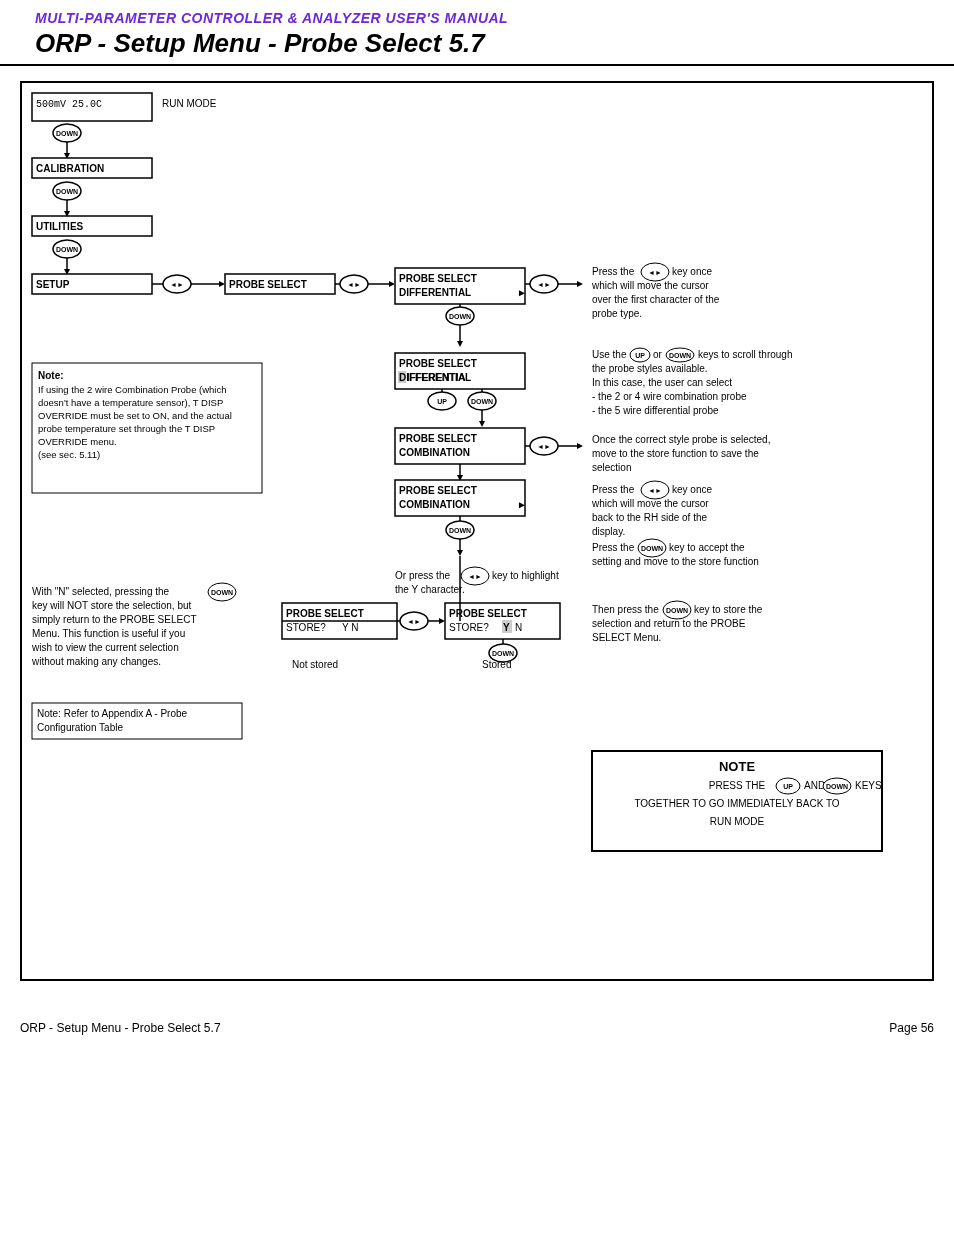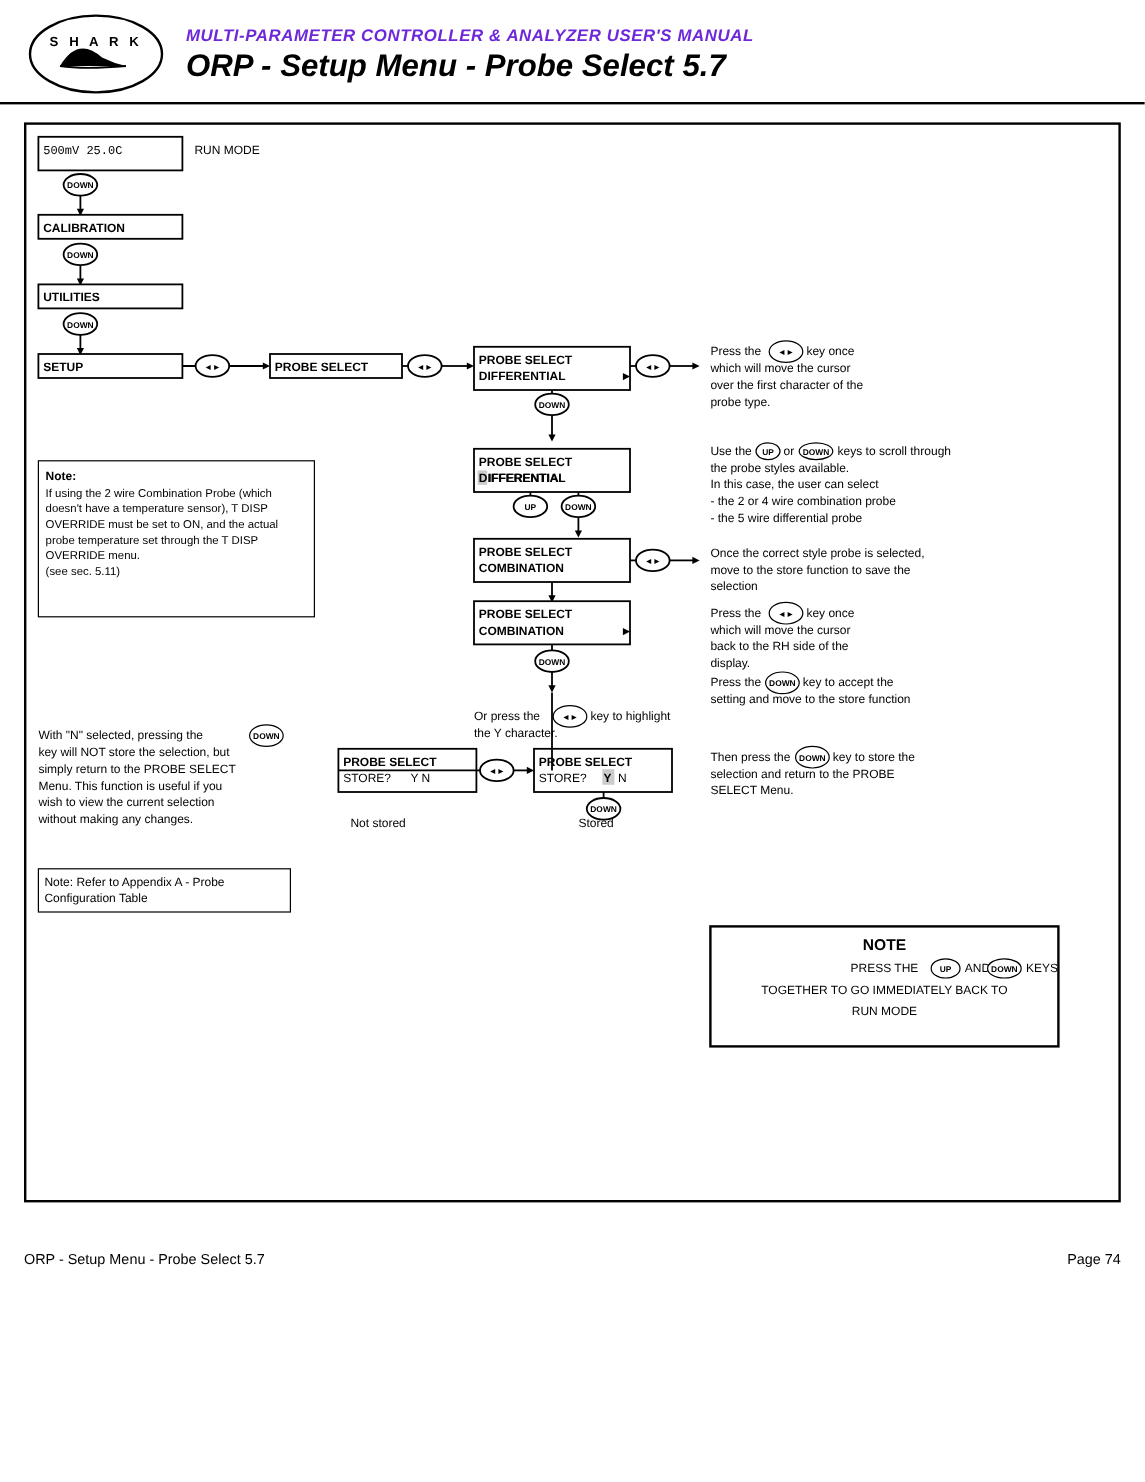--- a/index.html
+++ b/index.html
@@ -67,29 +67,20 @@
       justify-content: space-between;
       padding: 10px 20px;
       font-size: 12px;
       margin-top: 15px;
     }
   </style>
 </head>
 <body>
 
 <div class="header">
-  <div class="logo-area">
-    <svg class="logo-svg" viewBox="0 0 120 70" xmlns="http://www.w3.org/2000/svg">
-      <ellipse cx="60" cy="35" rx="55" ry="32" fill="none" stroke="#000" stroke-width="2"></ellipse>
-      <text x="60" y="28" text-anchor="middle" font-size="11" font-weight="bold" font-family="Arial" letter-spacing="3">S H A R K</text>
-
-      <path d="M30,45 Q45,20 65,38 Q75,43 85,45 Z" fill="#000"></path>
-      <path d="M30,45 Q50,48 85,45" fill="none" stroke="#000" stroke-width="1.5"></path>
-    </svg>
-  </div>
   <div class="header-text">
     <div class="header-title-top">MULTI-PARAMETER CONTROLLER &amp; ANALYZER USER'S MANUAL</div>
     <div class="header-title-bottom">ORP - Setup Menu - Probe Select 5.7</div>
   </div>
 </div>
 
 <div class="main-content">
   <div class="diagram-box">
 
     
@@ -319,14 +310,14 @@
       <text x="833" y="706" font-size="10" font-family="Arial">KEYS</text>
       <text x="715" y="724" font-size="10" font-family="Arial" text-anchor="middle">TOGETHER TO GO IMMEDIATELY BACK TO</text>
       <text x="715" y="742" font-size="10" font-family="Arial" text-anchor="middle">RUN MODE</text>
     </svg>
 
   </div>
 </div>
 
 <div class="footer">
   <span>ORP - Setup Menu - Probe Select 5.7</span>
-  <span>Page 74</span>
+  <span>Page 56</span>
 </div>
 
 </body></html>

